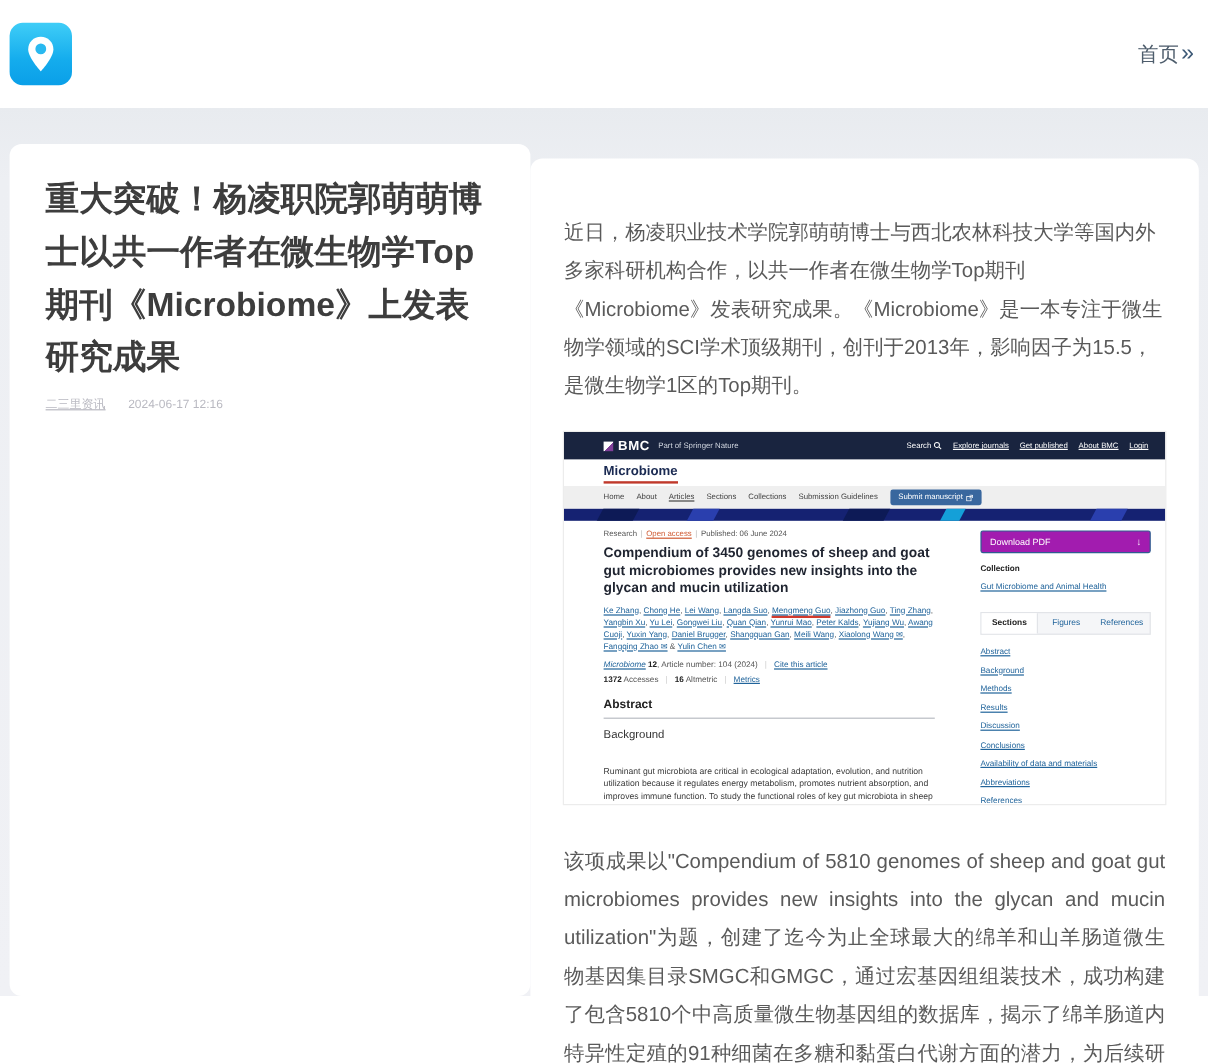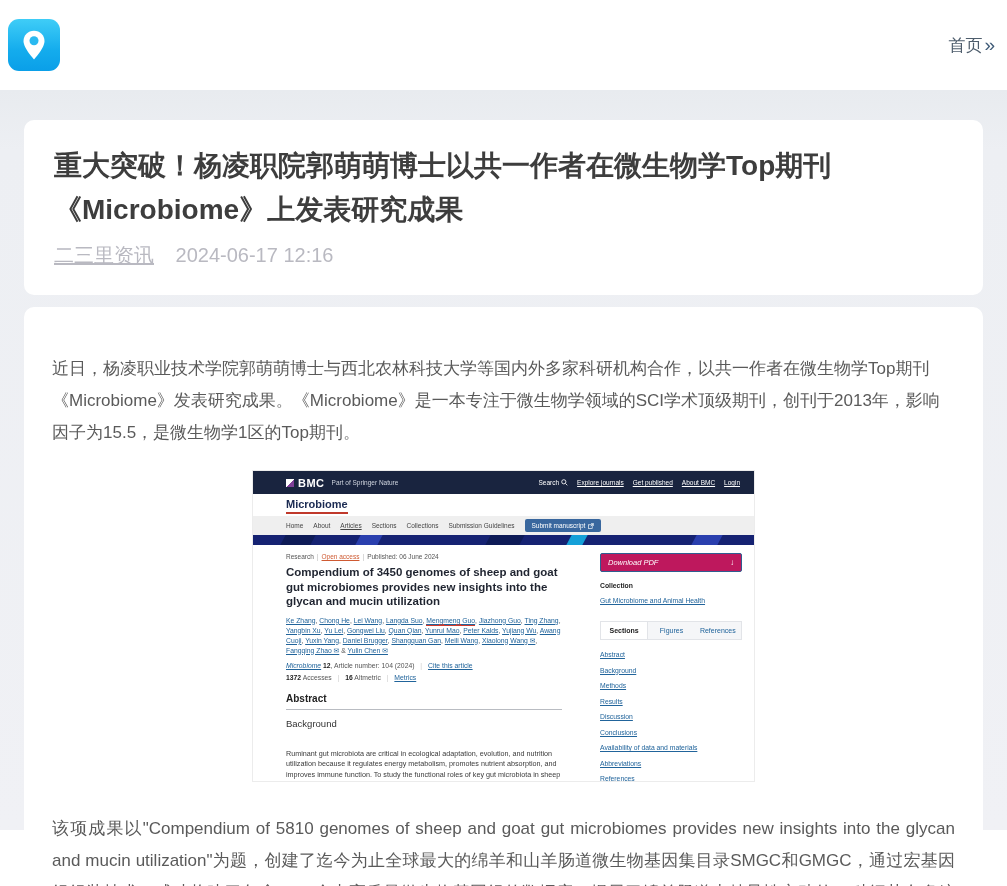--- a/index.html
+++ b/index.html
@@ -8,25 +8,25 @@
   a { text-decoration:none; cursor:pointer; }
 
   
   .site-header { height:90px; background:#fff; display:flex; align-items:center; padding:0 12px 0 8px; }
   .logo { width:52px; height:52px; border-radius:11px; background:linear-gradient(180deg,#3fcdf7 0%,#14aced 60%,#0a9fe8 100%); display:flex; align-items:center; justify-content:center; flex:0 0 auto; }
   .brand-name { font-size:36px; font-weight:bold; color:#0d0d0d; margin-left:16px; letter-spacing:3px; }
   .home-link { margin-left:auto; font-size:17px; color:#4e5d6c; display:flex; align-items:flex-start; gap:2px; }
   .home-arrow { font-size:19px; color:#3e5a77; }
 
   
-  .content-bg { height:740px; background:linear-gradient(180deg,#e8ebef 0%,#edeff3 60px,#f0f1f5 100%); padding:30px 24px 0; display:flex; flex-direction:column; }
+  .content-bg { height:740px; background:linear-gradient(180deg,#e8ebef 0%,#edeff3 60px,#f0f1f5 100%); padding:30px 8px 0; display:flex; flex-direction:row; }
   .card { background:#fff; border-radius:10px; }
   .title-card { padding:24px 30px 26px; }
   h1.article-title { font-size:28px; line-height:44px; font-weight:600; color:#3d3d3d; }
-  .byline { margin-top:10px; font-size:20px; color:#b9b9c1; }
+  .byline { margin-top:10px; font-size:10px; color:#b9b9c1; }
   .byline .source { color:#b9b9c1; text-decoration:underline; margin-right:16px; }
   .body-card { margin-top:12px; border-radius:10px 10px 0 0; flex:1; padding:14px 28px 0; }
   p.body-text { font-size:17px; line-height:32px; color:#5a5a5a;margin-top:32px; }
   p.justified { text-align:justify; }
 
   
   .journal-shot { width:501px; height:310px; margin:22px auto 12px; background:#fff; box-shadow:0 0 0 1px #ececec; overflow:hidden; font-family:"Liberation Sans","DejaVu Sans",sans-serif; }
   .bmc-topbar { height:23px; background:#19243f; display:flex; align-items:center; padding:0 14px 0 33px; color:#fff; }
   .bmc-logo-sq { width:8px; height:8px; background:linear-gradient(135deg,#ffffff 55%,#7f3f98 55%); margin-right:4px; }
   .bmc-logo-text { font-size:11px; font-weight:bold; letter-spacing:.5px; }
@@ -62,21 +62,21 @@
   .cite-vol { font-weight:bold; color:#222; }
   .cite-link { color:#21649b; text-decoration:underline; }
   .paper-metrics { margin-top:5px; font-size:6.8px; color:#555; }
   .paper-metrics b { color:#222; }
   .metrics-link { color:#21649b; text-decoration:underline; }
   .pipe2 { color:#ccc; margin:0 4px; }
   .abstract-heading { margin-top:12px; font-size:10px; font-weight:bold; color:#222; border-bottom:1px solid #b9bcc2; padding-bottom:5px; }
   .background-heading { margin-top:8px; font-size:9.5px; font-weight:normal; color:#333; }
   .abstract-text { margin-top:20px; font-size:7.2px; line-height:10.5px; color:#3a3a3a; font-family:Liberation Sans, sans-serif; }
   .shot-right { width:142px; }
-  .download-btn { margin-top:8px; height:19px; background:#be185d; border:1px solid #2f5d90; border-radius:2px; color:#fff; font-size:7.5px; display:flex; align-items:center; padding:0 7px;font-style:italic; }
+  .download-btn { margin-top:8px; height:19px; background:#a21caf; border:1px solid #2f5d90; border-radius:2px; color:#fff; font-size:7.5px; display:flex; align-items:center; padding:0 7px; }
   .download-btn .dl-icon { margin-left:auto; font-size:8px; }
   .collection-label { margin-top:10px; font-size:6.8px; font-weight:bold; color:#222; }
   .collection-link { display:inline-block; margin-top:5px; font-size:6.8px; color:#21649b; text-decoration:underline; }
   .shot-tabs { margin-top:14px; display:flex; border:1px solid #e2e4e8; background:#f5f6f8; }
   .shot-tab { flex:1; text-align:center; font-size:7px; color:#21649b; padding:5px 0; }
   .shot-tab.active { background:#fff; color:#222; font-weight:bold; border-right:1px solid #e2e4e8; }
   .section-links { margin-top:11px; display:flex; flex-direction:column; }
   .section-link { font-size:6.8px; color:#21649b; text-decoration:underline; margin-bottom:8.5px; }
 </style>
 </head>

